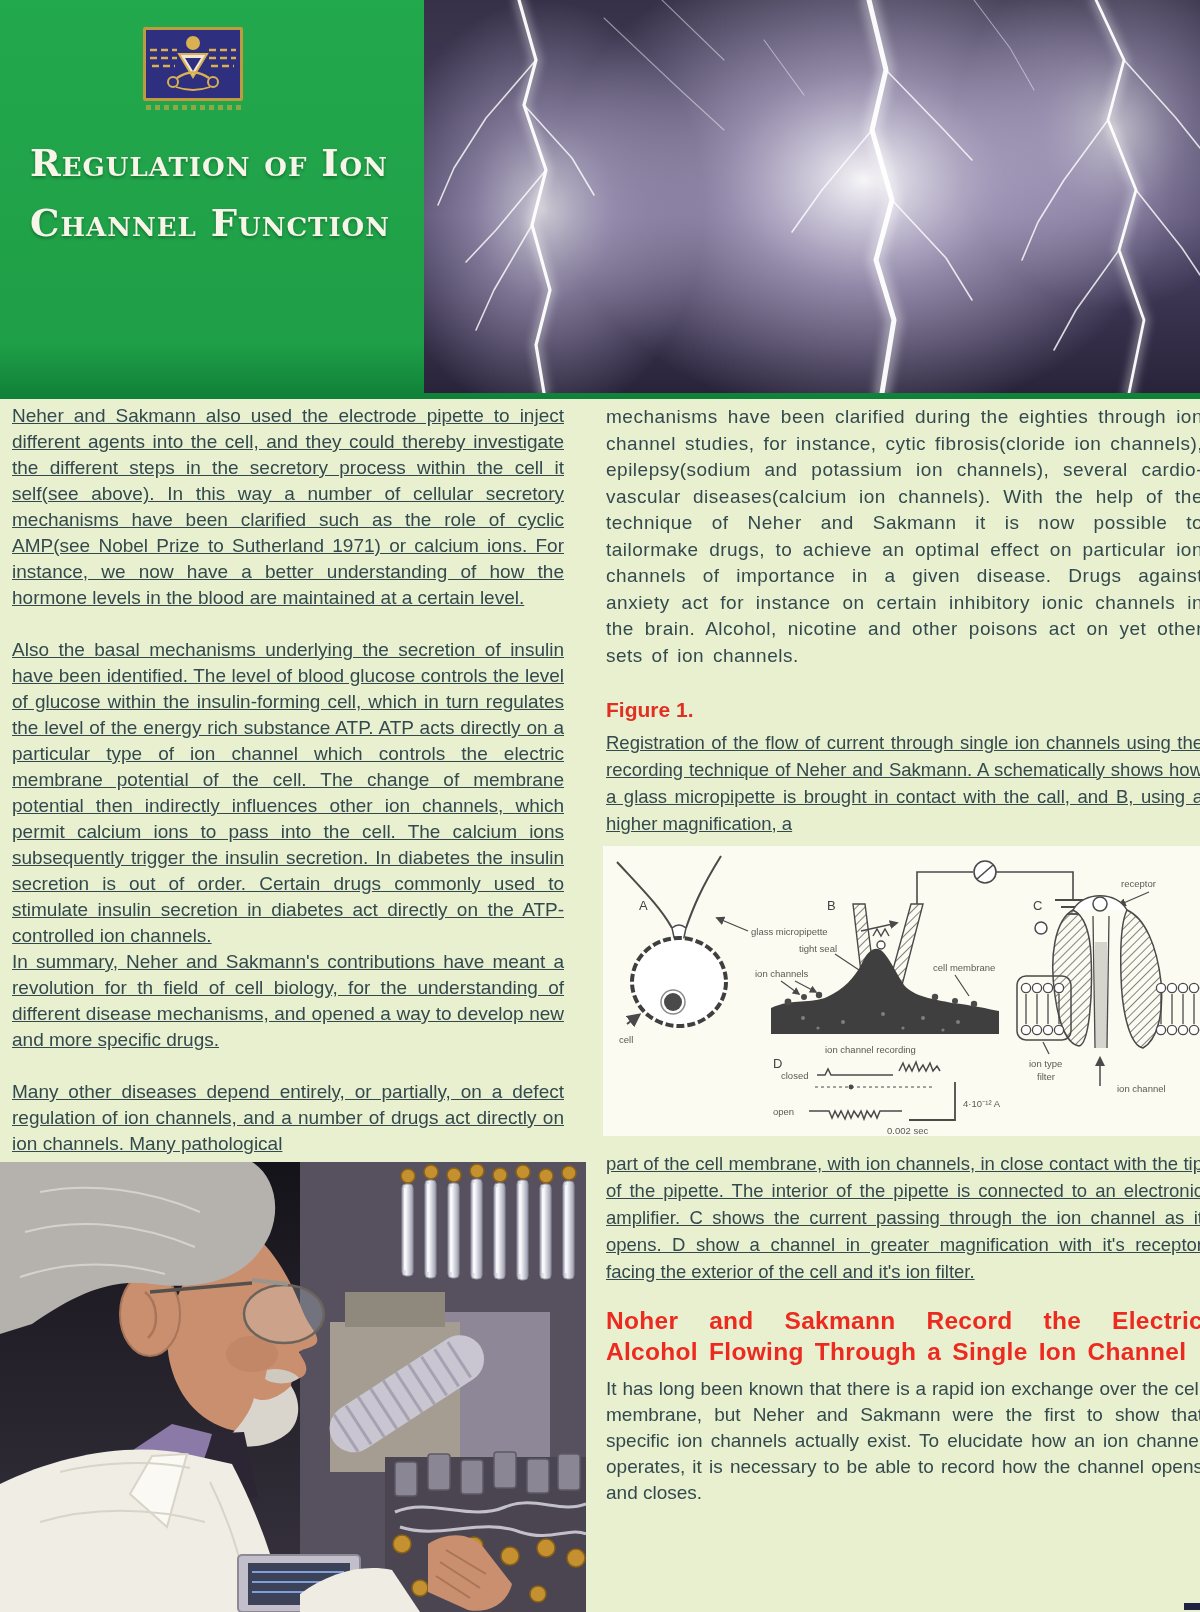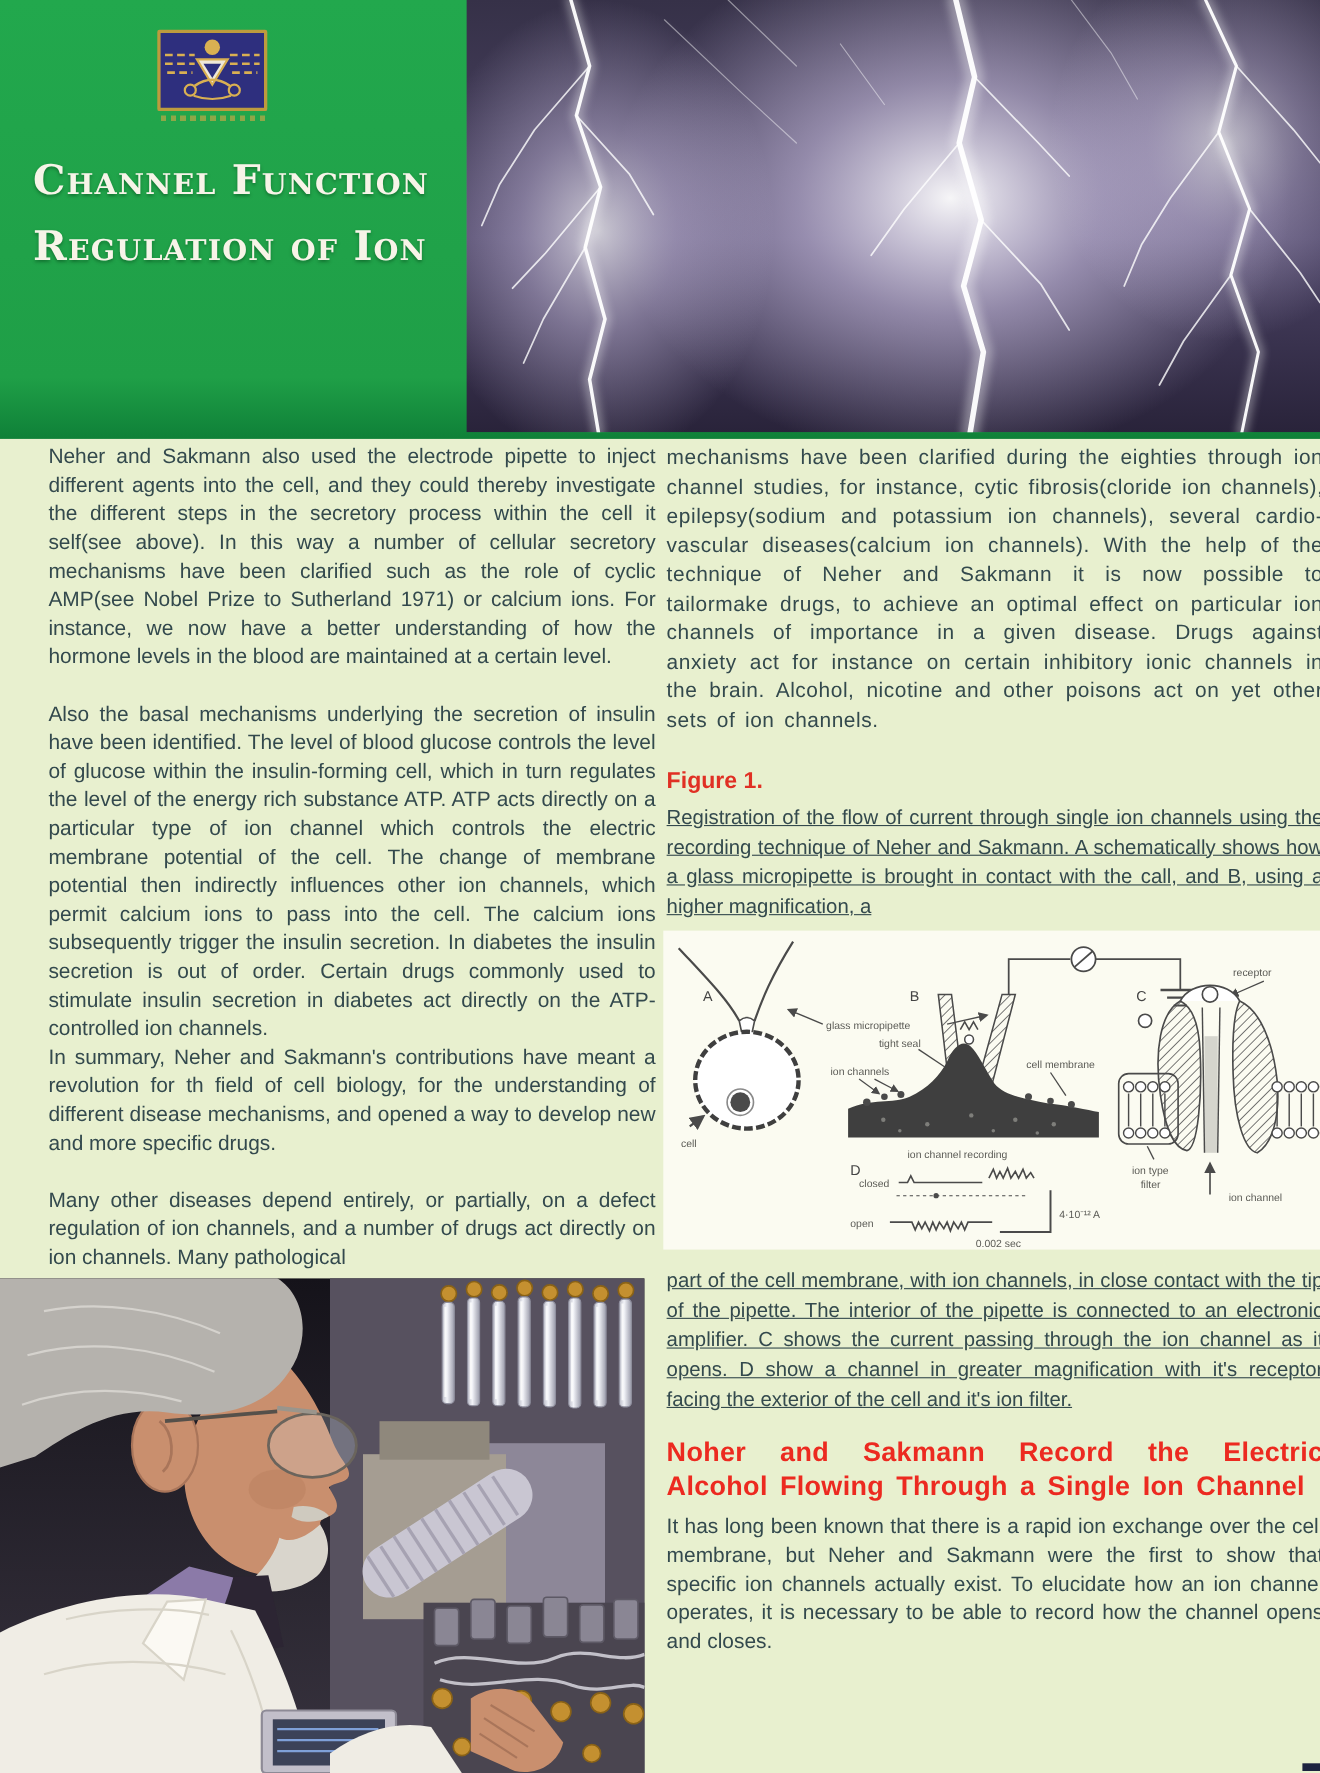--- a/index.html
+++ b/index.html
@@ -13,22 +13,22 @@
   .logo{position:absolute;left:143px;top:27px;width:100px;height:74px;background:#2e2f7e;
         border:3px solid #bd9b3e;border-radius:2px;box-sizing:border-box;}
   .logo svg{display:block;width:100%;height:100%;}
   .logo-caption{position:absolute;left:146px;top:105px;width:96px;height:5px;opacity:.65;
         background:repeating-linear-gradient(90deg,#c9a845 0 5px,transparent 5px 9px);}
   .banner-title{position:absolute;left:30px;top:133px;color:#f7f4e8;
         font-family:"DejaVu Serif",serif;font-weight:bold;font-variant:small-caps;
         font-size:37px;line-height:60px;letter-spacing:1px;
         text-shadow:0 2px 3px rgba(0,60,20,.45);}
   
-  .col-left{position:absolute;left:44px;top:403px;width:552px;
-        font-size:19px;line-height:26px;text-align:justify;}
+  .col-left{position:absolute;left:12px;top:403px;width:552px;
+        font-size:19px;line-height:26px;text-align:justify;text-decoration:underline;}
   .col-left p{margin:0;}
   .col-left p.gap-after{margin-bottom:26px;}
   .col-right{position:absolute;left:606px;top:404px;width:597px;
         font-size:19px;line-height:26.5px;text-align:justify;}
   .rc-p1{margin:0 0 28px;letter-spacing:.5px;word-spacing:3px;}
   .figure-heading{color:#e03024;font-weight:bold;font-size:21px;margin:0 0 5px;text-align:left;}
   .caption{font-size:18.5px;line-height:27px;margin:0;text-decoration:underline;}
   .figure-box{position:relative;margin:9px 0 14px -3px;width:613px;height:290px;background:#fbfbf1;}
   .figure-box svg{display:block;width:100%;height:100%;}
   .section-heading{color:#ec2a20;font-weight:bold;font-size:24.5px;line-height:31px;
@@ -121,22 +121,22 @@
           <line x1="63" y1="20" x2="90" y2="20"></line>
           <line x1="63" y1="28" x2="90" y2="28"></line>
           <line x1="65" y1="36" x2="88" y2="36"></line>
         </g>
       </g>
     </svg>
   </div>
   <div class="logo-caption"></div>
 
   <div class="banner-title">
+    <div>Regulation of Ion</div>
     <div>Channel Function</div>
-    <div>Regulation of Ion</div>
   </div>
 
   <div class="col-left">
     <p class="gap-after">Neher and Sakmann also used the electrode pipette to inject different agents into the cell, and they could thereby investigate the different steps in the secretory process within the cell it self(see above). In this way a number of cellular secretory mechanisms have been clarified such as the role of cyclic AMP(see Nobel Prize to Sutherland 1971) or calcium ions. For instance, we now have a better understanding of how the hormone levels in the blood are maintained at a certain level.</p>
     <p>Also the basal mechanisms underlying the secretion of insulin have been identified. The level of blood glucose controls the level of glucose within the insulin-forming cell, which in turn regulates the level of the energy rich substance ATP. ATP acts directly on a particular type of ion channel which controls the electric membrane potential of the cell. The change of membrane potential then indirectly influences other ion channels, which permit calcium ions to pass into the cell. The calcium ions subsequently trigger the insulin secretion. In diabetes the insulin secretion is out of order. Certain drugs commonly used to stimulate insulin secretion in diabetes act directly on the ATP-controlled ion channels.</p>
     <p class="gap-after">In summary, Neher and Sakmann's contributions have meant a revolution for th field of cell biology, for the understanding of different disease mechanisms, and opened a way to develop new and more specific drugs.</p>
     <p>Many other diseases depend entirely, or partially, on a defect regulation of ion channels, and a number of drugs act directly on ion channels. Many pathological</p>
   </div>
 
   <div class="col-right">

